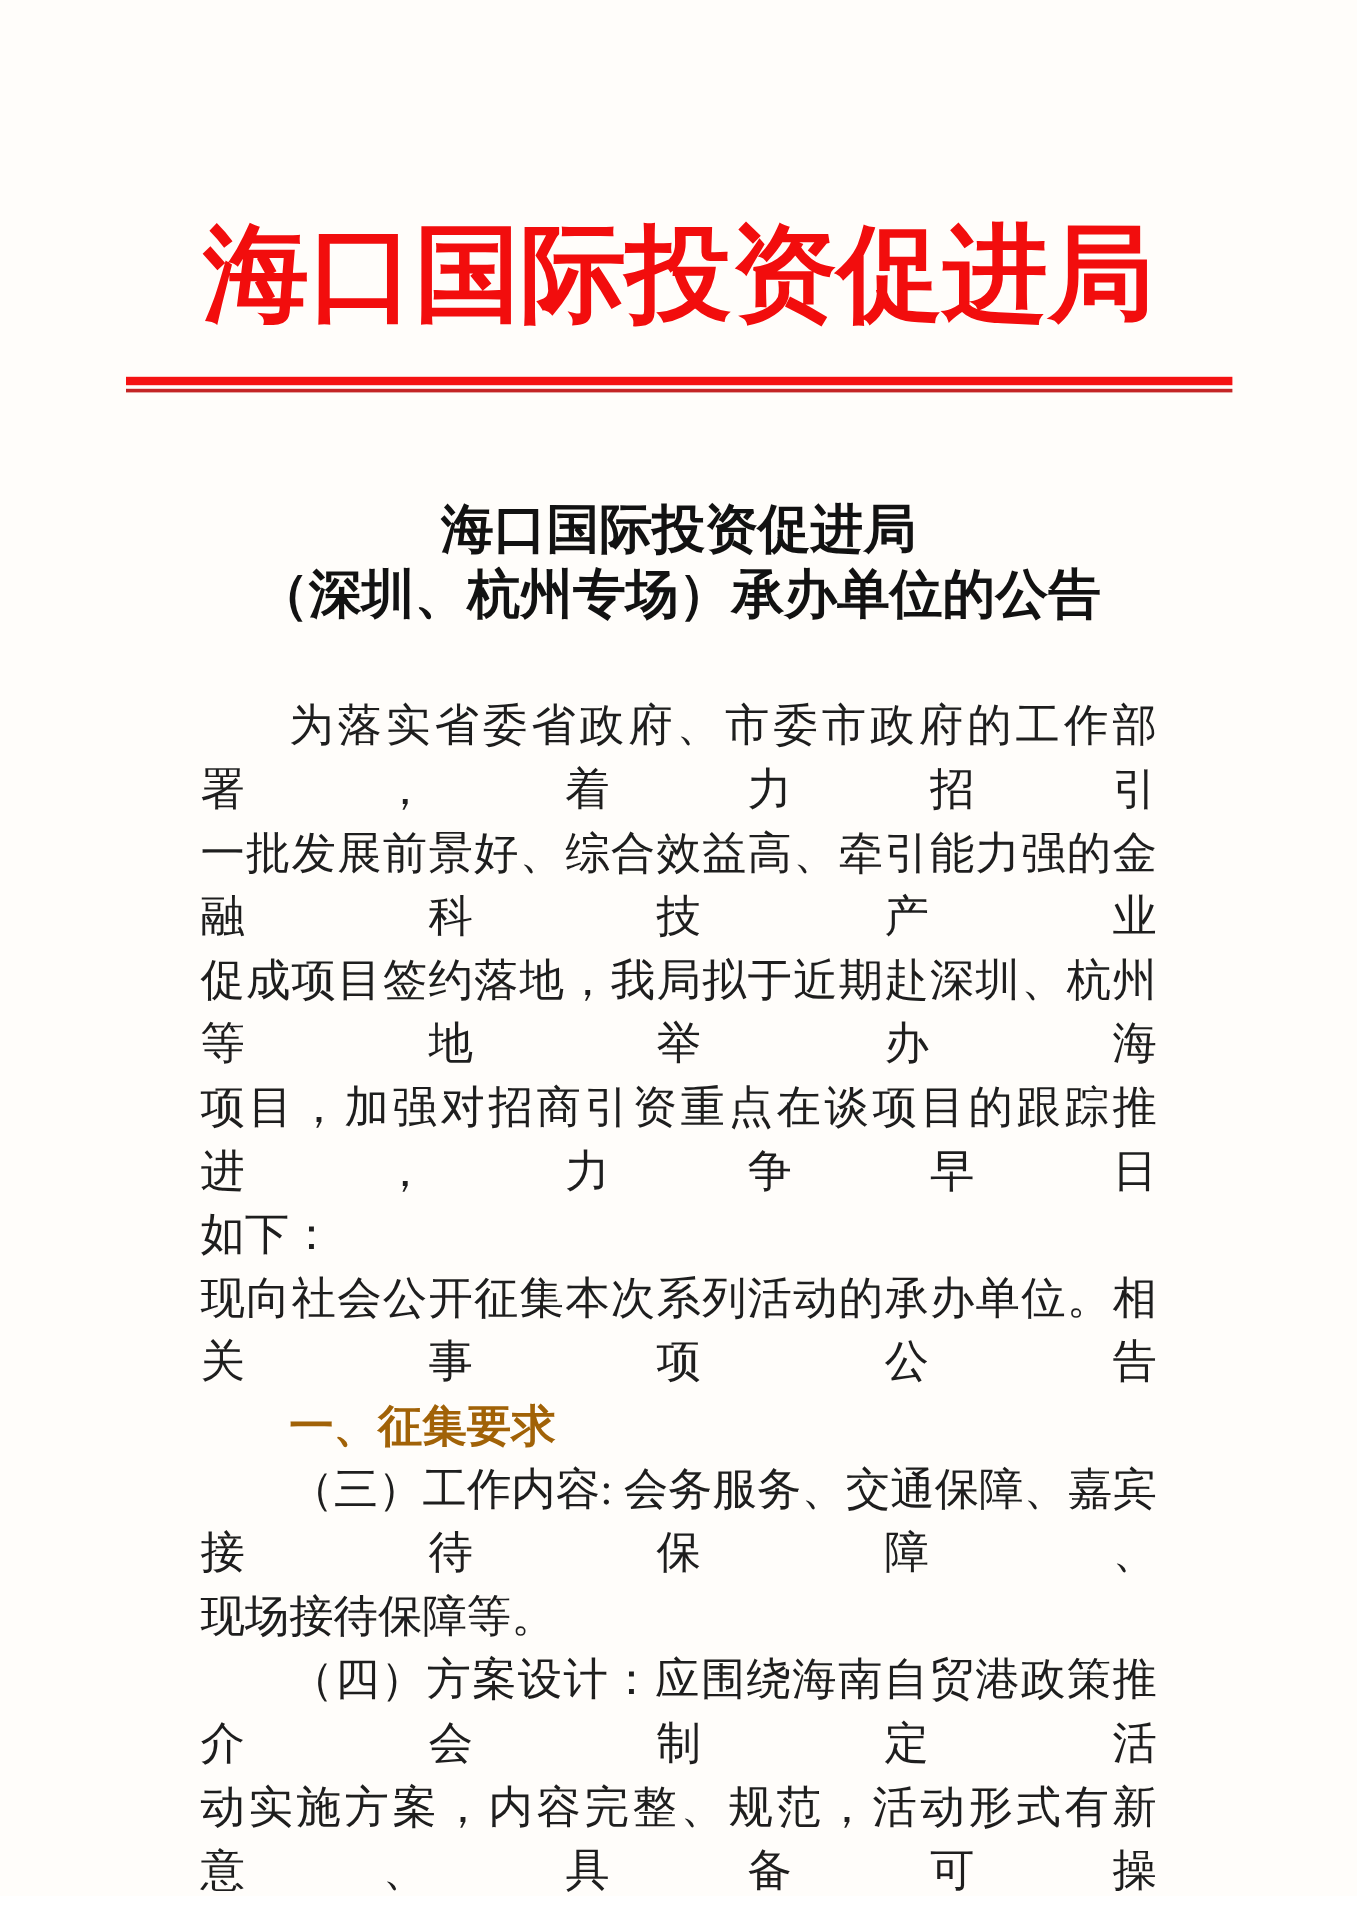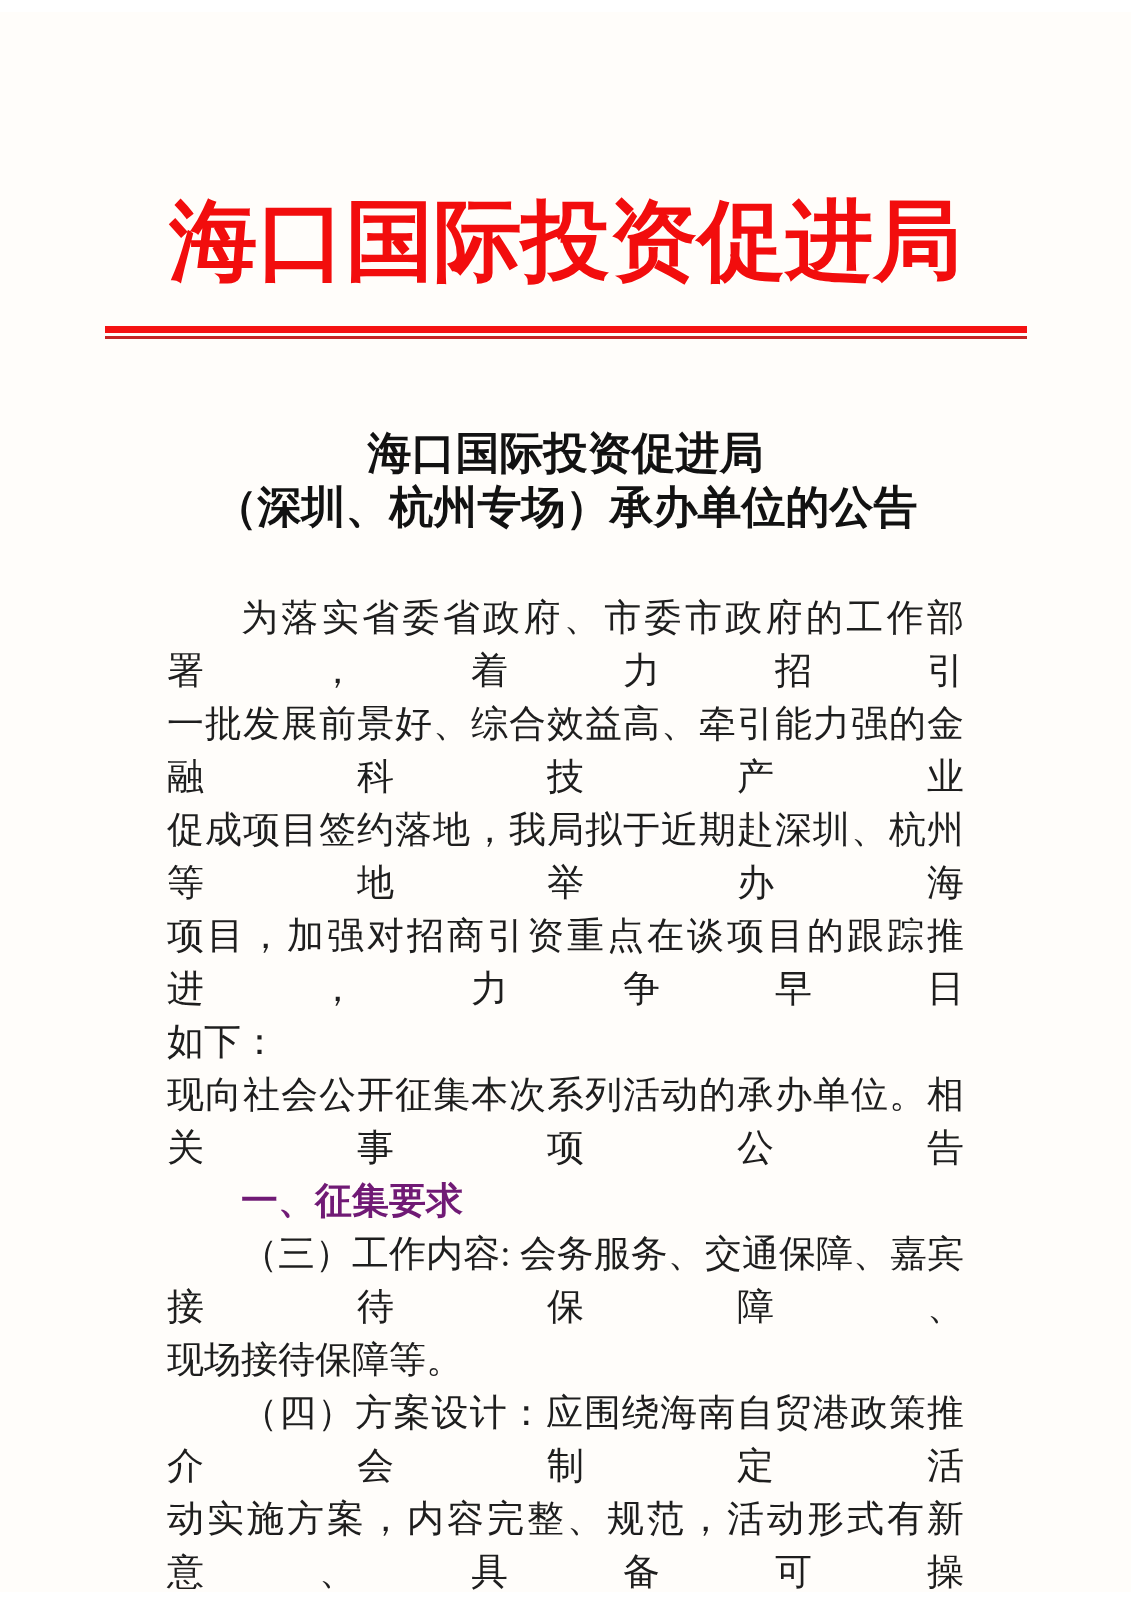--- a/index.html
+++ b/index.html
@@ -4,21 +4,21 @@
 <style>
   html, body {
     margin: 0;
     padding: 0;
     background: #ffffff;
   }
   .page {
     position: relative;
     width: 1131px;
     height: 1580px;
-    margin: 12px auto;
+    margin: 0 auto;
     background: #fffdfa;
     overflow: hidden;
     font-family: "Liberation Serif", "DejaVu Serif", serif;
   }
   
   .letterhead {
     margin-top: 186px;
     text-align: center;
     font-size: 88px;
     line-height: 1;
@@ -66,21 +66,21 @@
   .indent {
     text-indent: 2em;
   }
   .stretch {
     text-align-last: justify;
     -moz-text-align-last: justify;
   }
   .sec-heading {
     font-family: "Liberation Sans", "DejaVu Sans", sans-serif;
     font-weight: bold;
-    color: #701a75;
+    color: #a16207;
   }
 </style>
 </head>
 <body>
 
 <div class="page">
 
   <div class="letterhead">海口国际投资促进局</div>
 
   <div class="rule">

